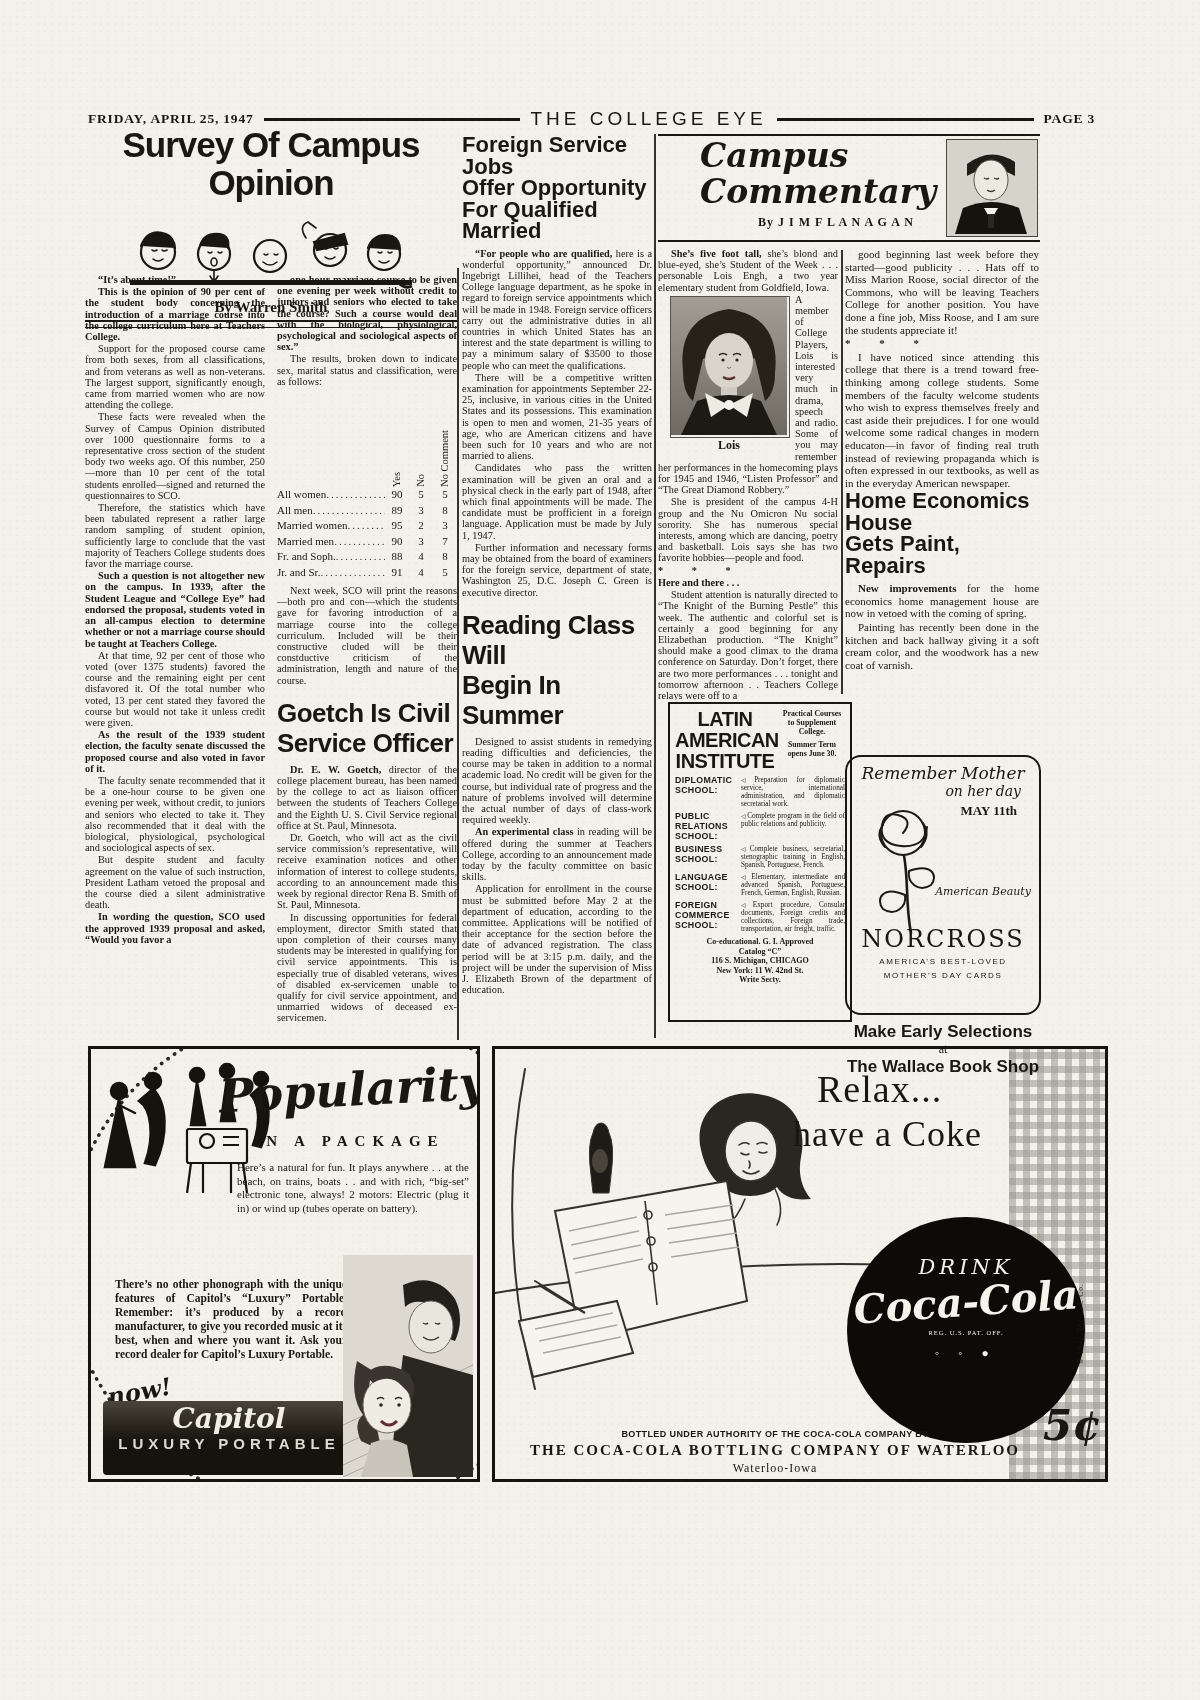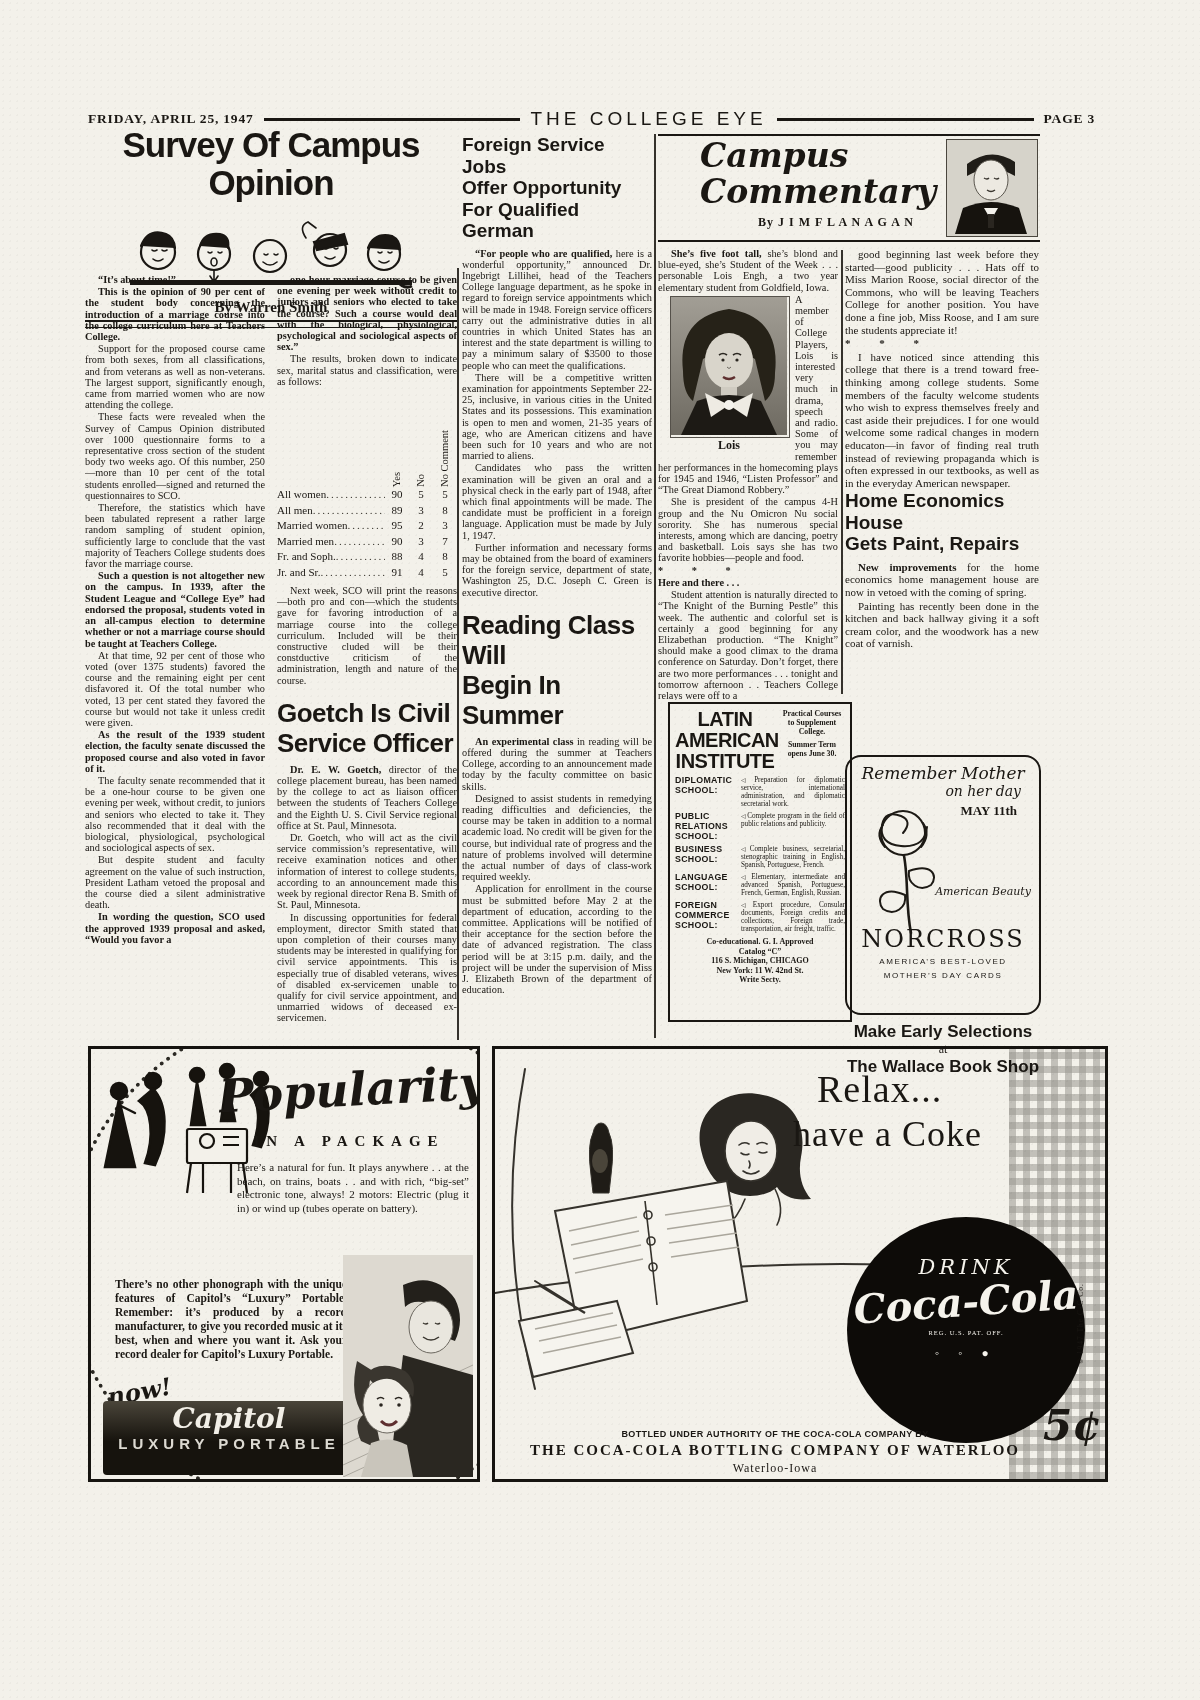--- a/index.html
+++ b/index.html
@@ -11,21 +11,21 @@
   #masthead{position:absolute;left:88px;right:105px;top:108px;display:flex;align-items:center;gap:10px;}
   .mast-date{font-weight:bold;font-size:13.5px;letter-spacing:.8px;white-space:nowrap;}
   .mast-title{font-family:"Liberation Sans",sans-serif;font-size:19px;letter-spacing:4px;white-space:nowrap;}
   .mast-page{font-weight:bold;font-size:13.5px;letter-spacing:.8px;white-space:nowrap;}
   .mast-rule{flex:1;height:3px;background:#1a1713;}
   
   .newsp p{margin:0 0 1px;text-indent:13px;text-align:justify;font-size:10.3px;line-height:11.2px;}
   .bold{font-weight:bold;}
   .head-xl{font-family:"Liberation Sans",sans-serif;font-weight:bold;font-size:26px;line-height:30px;
            letter-spacing:-.5px;margin:12px 0 6px;text-indent:0;}
-  .head-lg{font-family:"Liberation Sans",sans-serif;font-weight:bold;font-size:19px;line-height:21.5px;
+  .head-lg{font-family:"Liberation Sans",sans-serif;font-weight:bold;font-size:22px;line-height:21.5px;
            margin:0 0 6px;text-indent:0;}
   .head-line{display:block;}
   .stars{text-align:center;text-indent:0 !important;word-spacing:26px;font-weight:bold;margin:2px 0;}
   .subhead{font-weight:bold;text-indent:0 !important;}
   .vrule{position:absolute;width:1.5px;background:#35322c;}
   
   #survey-head{position:absolute;left:85px;top:126px;width:372px;}
   #survey-title{font-family:"Liberation Sans",sans-serif;font-weight:bold;font-size:35px;line-height:38px;
                 letter-spacing:-1px;text-align:center;margin:0;}
   #survey-cartoon{display:block;margin:2px auto 0;}
@@ -268,33 +268,33 @@
     </h2>
     <p><span class="bold">Dr. E. W. Goetch,</span><span> director of the college placement bureau, has been named by the college to act as liaison officer between the students of Teachers College and the Eighth U. S. Civil Service regional office at St. Paul, Minnesota.</span></p>
     <p>Dr. Goetch, who will act as the civil service commission’s representative, will receive examination notices and other information of interest to college students, according to an announcement made this week by regional director Rena B. Smith of St. Paul, Minnesota.</p>
     <p>In discussing opportunities for federal employment, director Smith stated that upon completion of their courses many students may be interested in qualifying for civil service appointments. This is especially true of disabled veterans, wives of disabled ex-servicemen unable to qualify for civil service appointment, and unmarried widows of deceased ex-servicemen.</p>
   </div>
 
   <div id="col3" class="newsp">
     <h2 class="head-lg">
       <span class="head-line">Foreign Service Jobs</span>
       <span class="head-line">Offer Opportunity</span>
-      <span class="head-line">For Qualified German</span>
+      <span class="head-line">For Qualified Married</span>
     </h2>
     <p><span class="bold">“For people who are qualified,</span><span> here is a wonderful opportunity,” announced Dr. Ingebrigt Lillihei, head of the Teachers College language department, as he spoke in regard to foreign service appointments which will be made in 1948. Foreign service officers carry out the administrative duties in all countries in which United States has an interest and the state department is willing to pay a minimum salary of $3500 to those people who can meet the qualifications.</span></p>
     <p>There will be a competitive written examination for appointments September 22-25, inclusive, in various cities in the United States and its possessions. This examination is open to men and women, 21-35 years of age, who are American citizens and have been such for 10 years and who are not married to aliens.</p>
     <p>Candidates who pass the written examination will be given an oral and a physical check in the early part of 1948, after which final appointments will be made. The candidate must be profficient in a foreign language. Application must be made by July 1, 1947.</p>
     <p>Further information and necessary forms may be obtained from the board of examiners for the foreign service, department of state, Washington 25, D.C. Joseph C. Green is executive director.</p>
 
     <h2 class="head-xl">
       <span class="head-line">Reading Class Will</span>
       <span class="head-line">Begin In Summer</span>
     </h2>
+    <p>Designed to assist students in remedying reading difficulties and deficiencies, the course may be taken in addition to a normal academic load. No credit will be given for the course, but individual rate of progress and the nature of problems involved will determine the actual number of days of class-work required weekly.</p>
     <p><span class="bold">An experimental class</span><span> in reading will be offered during the summer at Teachers College, according to an announcement made today by the faculty committee on basic skills.</span></p>
-    <p>Designed to assist students in remedying reading difficulties and deficiencies, the course may be taken in addition to a normal academic load. No credit will be given for the course, but individual rate of progress and the nature of problems involved will determine the actual number of days of class-work required weekly.</p>
     <p>Application for enrollment in the course must be submitted before May 2 at the department of education, according to the committee. Applications will be notified of their acceptance for the section before the date of advanced registration. The class period will be at 3:15 p.m. daily, and the project will be under the supervision of Miss J. Elizabeth Brown of the department of education.</p>
   </div>
 
   <div id="commentary-head">
     <div id="commentary-title">
       <span class="head-line">Campus</span>
       <span class="head-line">Commentary</span>
     </div>
     <div id="commentary-byline">By  J I M   F L A N A G A N</div>
     <div id="flanagan">

